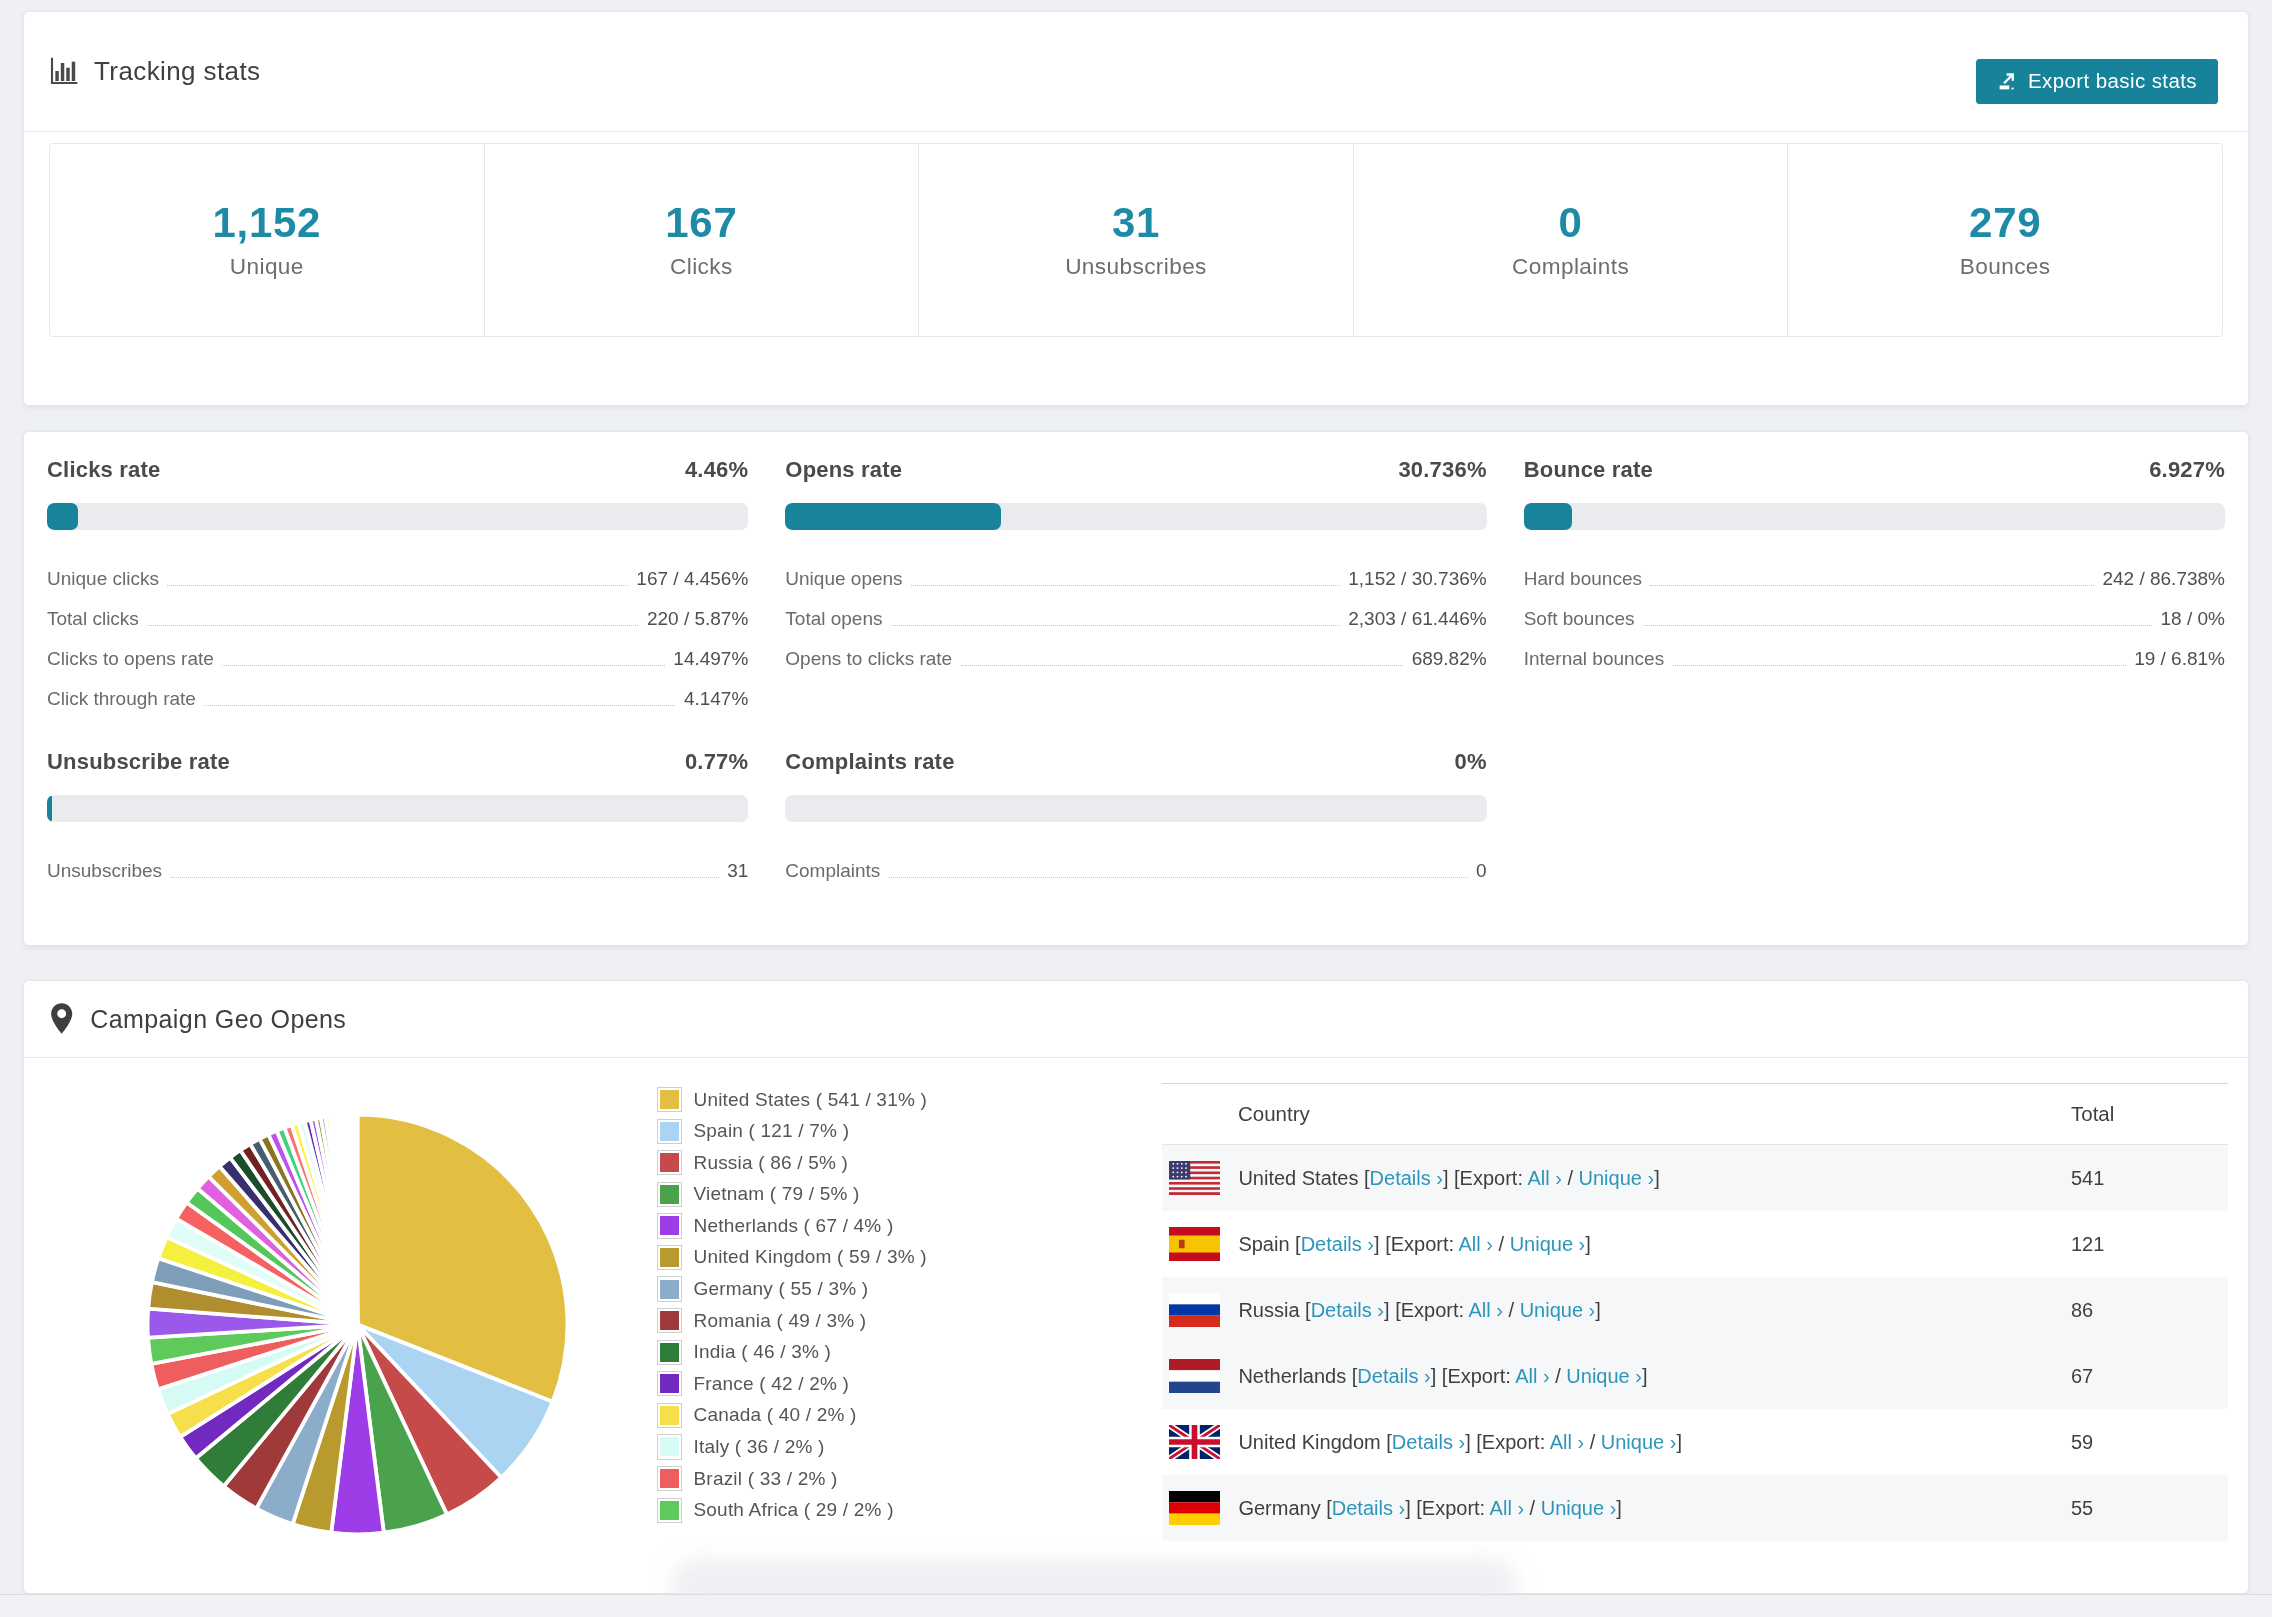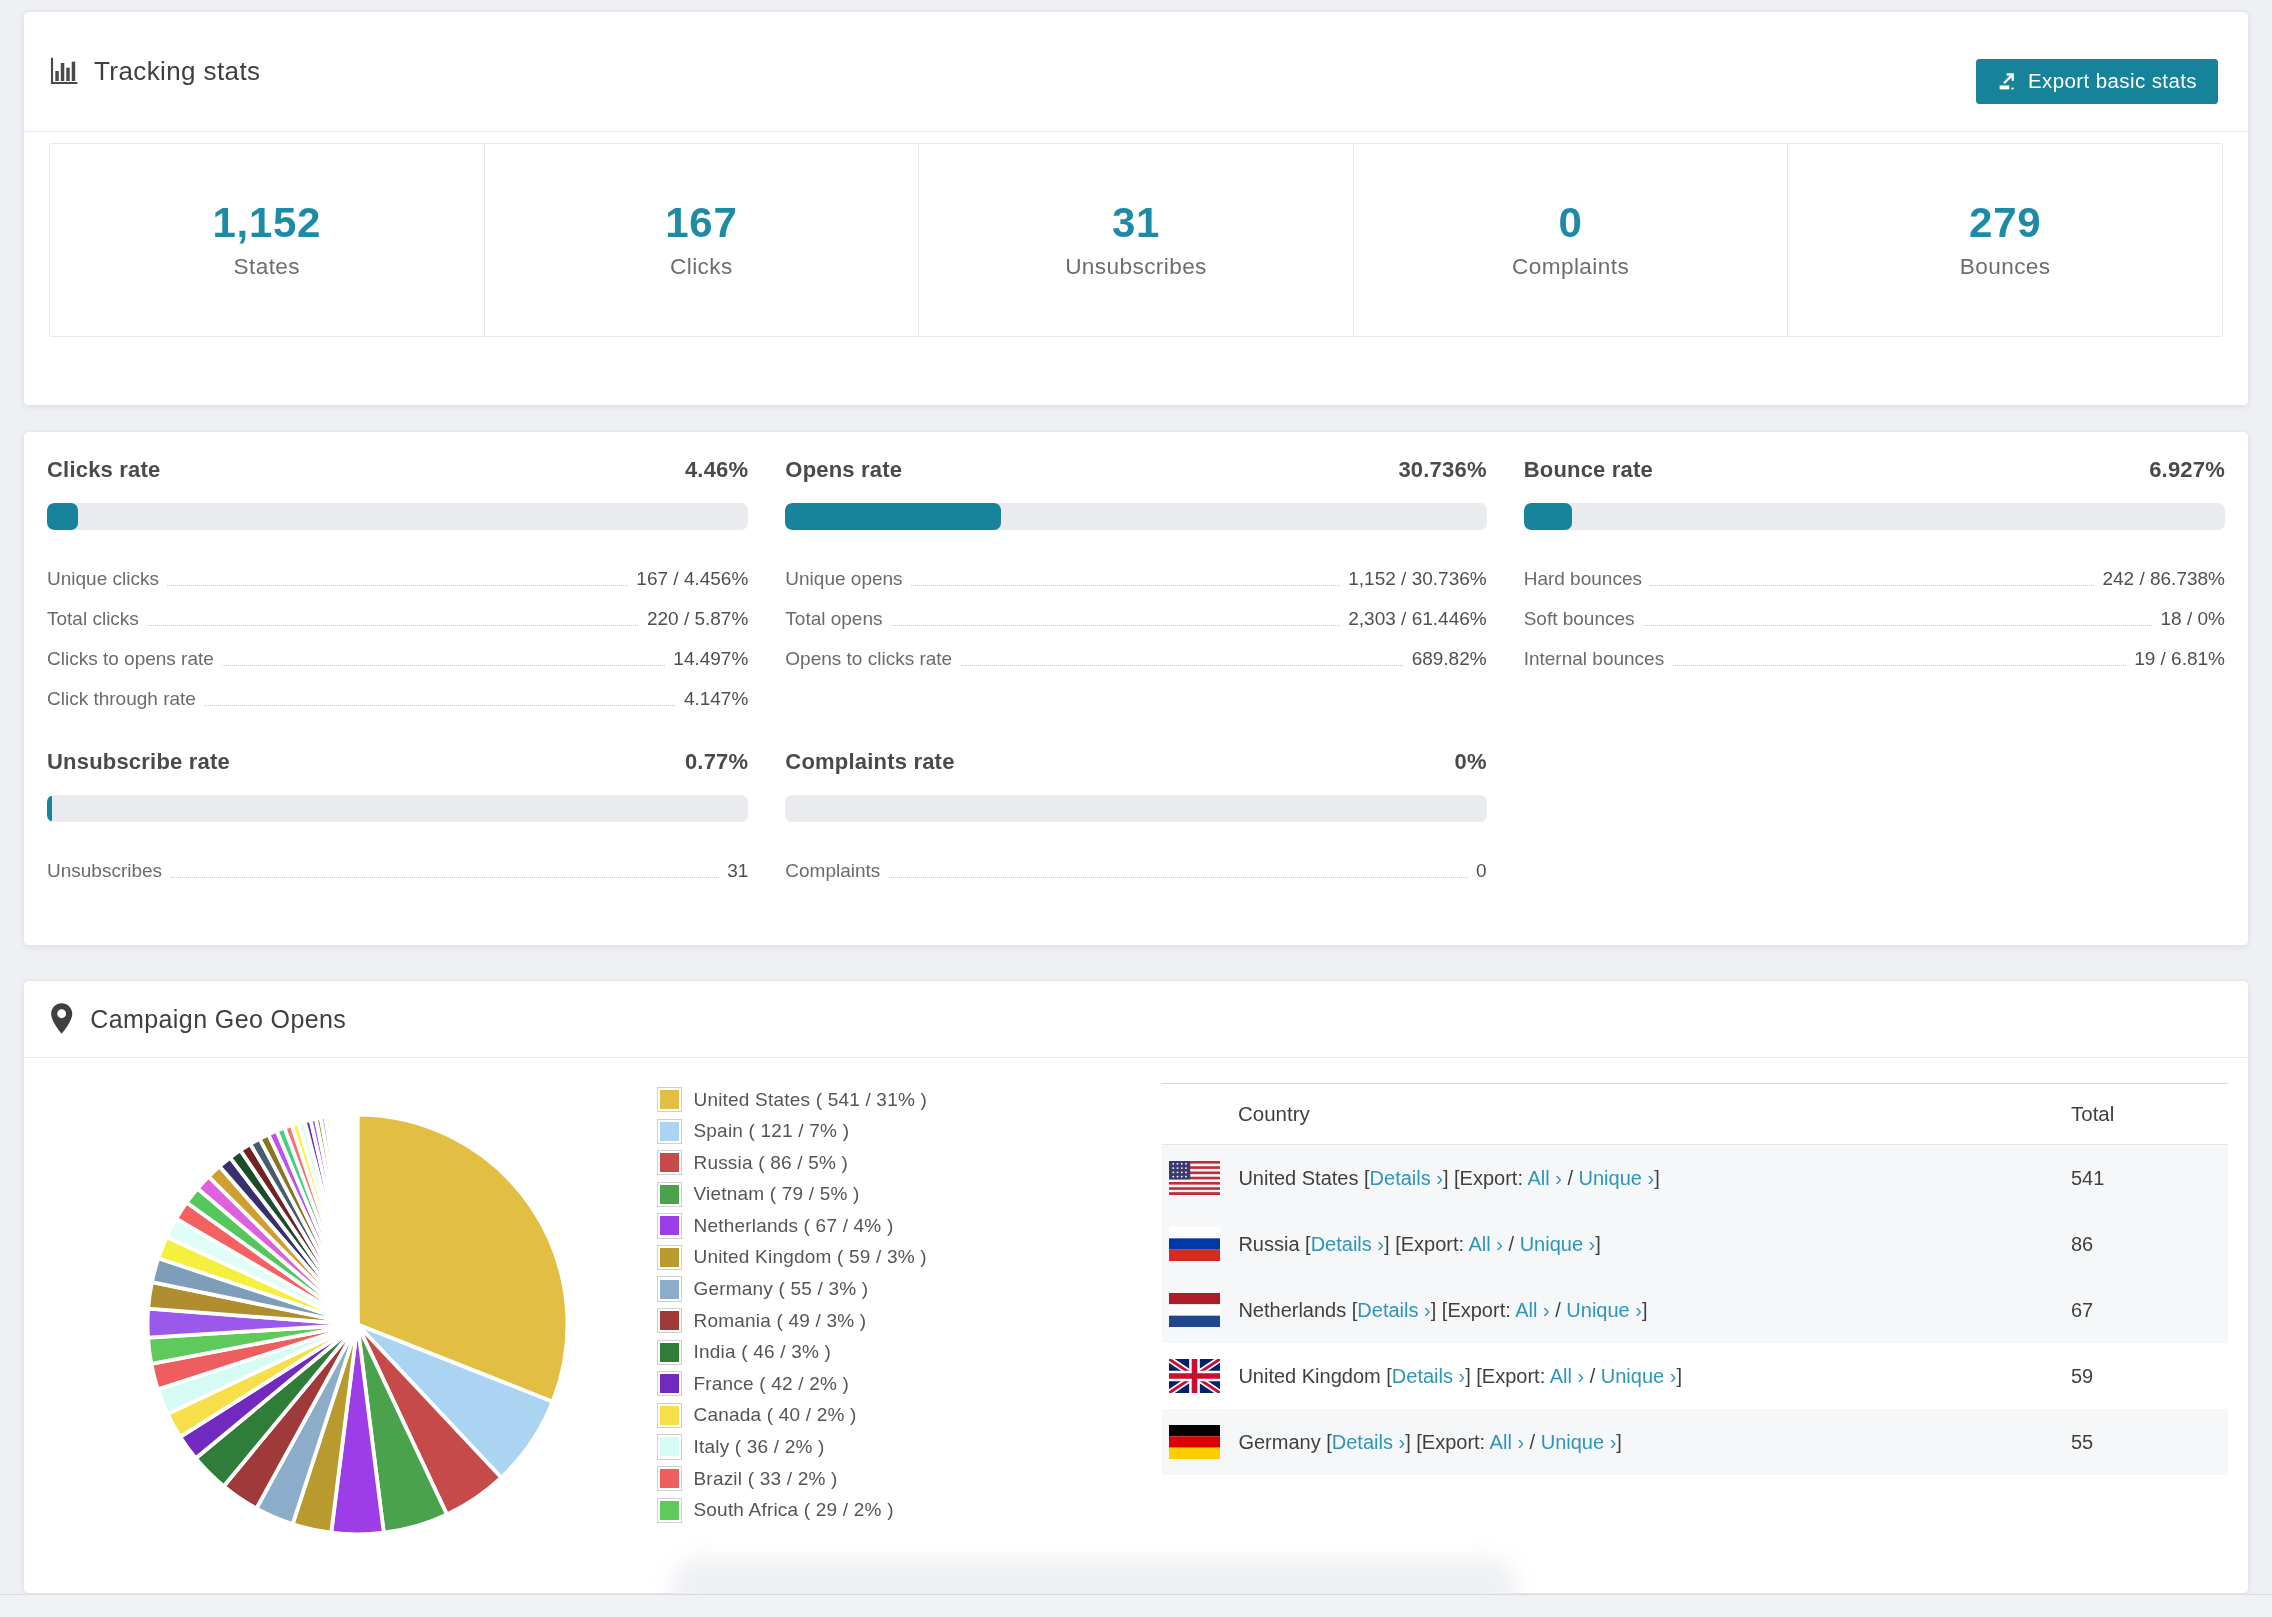--- a/index.html
+++ b/index.html
@@ -87,21 +87,21 @@
           <path d="M11 4 H18 V11" stroke="#fff" stroke-width="2.6" fill="none"></path>
           <rect x="3" y="16.5" width="11" height="4.5" fill="#fff"></rect>
           <rect x="16.5" y="19" width="2.5" height="2" fill="#fff"></rect>
         </svg>
         <span>Export basic stats</span>
       </button>
     </div>
     <div class="stats-row">
       <div class="stat-cell">
         <div class="stat-value">1,152</div>
-        <div class="stat-label">States</div>
+        <div class="stat-label">Unique</div>
       </div>
       <div class="stat-cell">
         <div class="stat-value">167</div>
         <div class="stat-label">Clicks</div>
       </div>
       <div class="stat-cell">
         <div class="stat-value">31</div>
         <div class="stat-label">Unsubscribes</div>
       </div>
       <div class="stat-cell">
@@ -423,20 +423,32 @@
                 <circle cx="24" cy="4" r="1.3" fill="#fff"></circle>
                 <circle cx="24" cy="10" r="1.3" fill="#fff"></circle>
                 <circle cx="24" cy="16" r="1.3" fill="#fff"></circle>
                 <circle cx="24" cy="22" r="1.3" fill="#fff"></circle>
                 <rect y="44.3" width="72" height="3.7" fill="#c22b38"></rect>
               </svg>
             </span>
      <span class="country-cell">United States <span class="bk">[</span><a>Details ›</a><span class="bk">] [Export: </span><a>All ›</a><span class="bk"> / </span><a>Unique ›</a><span class="bk">]</span></span>
      <span class="total-cell">541</span>
    </div>
+          <div class="trow">
+     <span class="flag">
+              <svg width="51" height="34" viewBox="0 0 72 48">
+                <rect width="72" height="48" fill="#f6c500"></rect>
+                <rect width="72" height="12" fill="#c60b1e"></rect>
+                <rect y="36" width="72" height="12" fill="#c60b1e"></rect>
+                <rect x="14" y="18" width="8" height="12" fill="#ad1519" opacity=".8"></rect>
+              </svg>
+            </span>
+     <span class="country-cell">Spain <span class="bk">[</span><a>Details ›</a><span class="bk">] [Export: </span><a>All ›</a><span class="bk"> / </span><a>Unique ›</a><span class="bk">]</span></span>
+     <span class="total-cell">121</span>
+   </div>
           <div class="trow striped">
      <span class="flag">
               <svg width="51" height="34" viewBox="0 0 72 48">
                 <rect width="72" height="16" fill="#fff"></rect>
                 <rect y="16" width="72" height="16" fill="#0039a6"></rect>
                 <rect y="32" width="72" height="16" fill="#d52b1e"></rect>
               </svg>
             </span>
      <span class="country-cell">Russia <span class="bk">[</span><a>Details ›</a><span class="bk">] [Export: </span><a>All ›</a><span class="bk"> / </span><a>Unique ›</a><span class="bk">]</span></span>
      <span class="total-cell">86</span>

